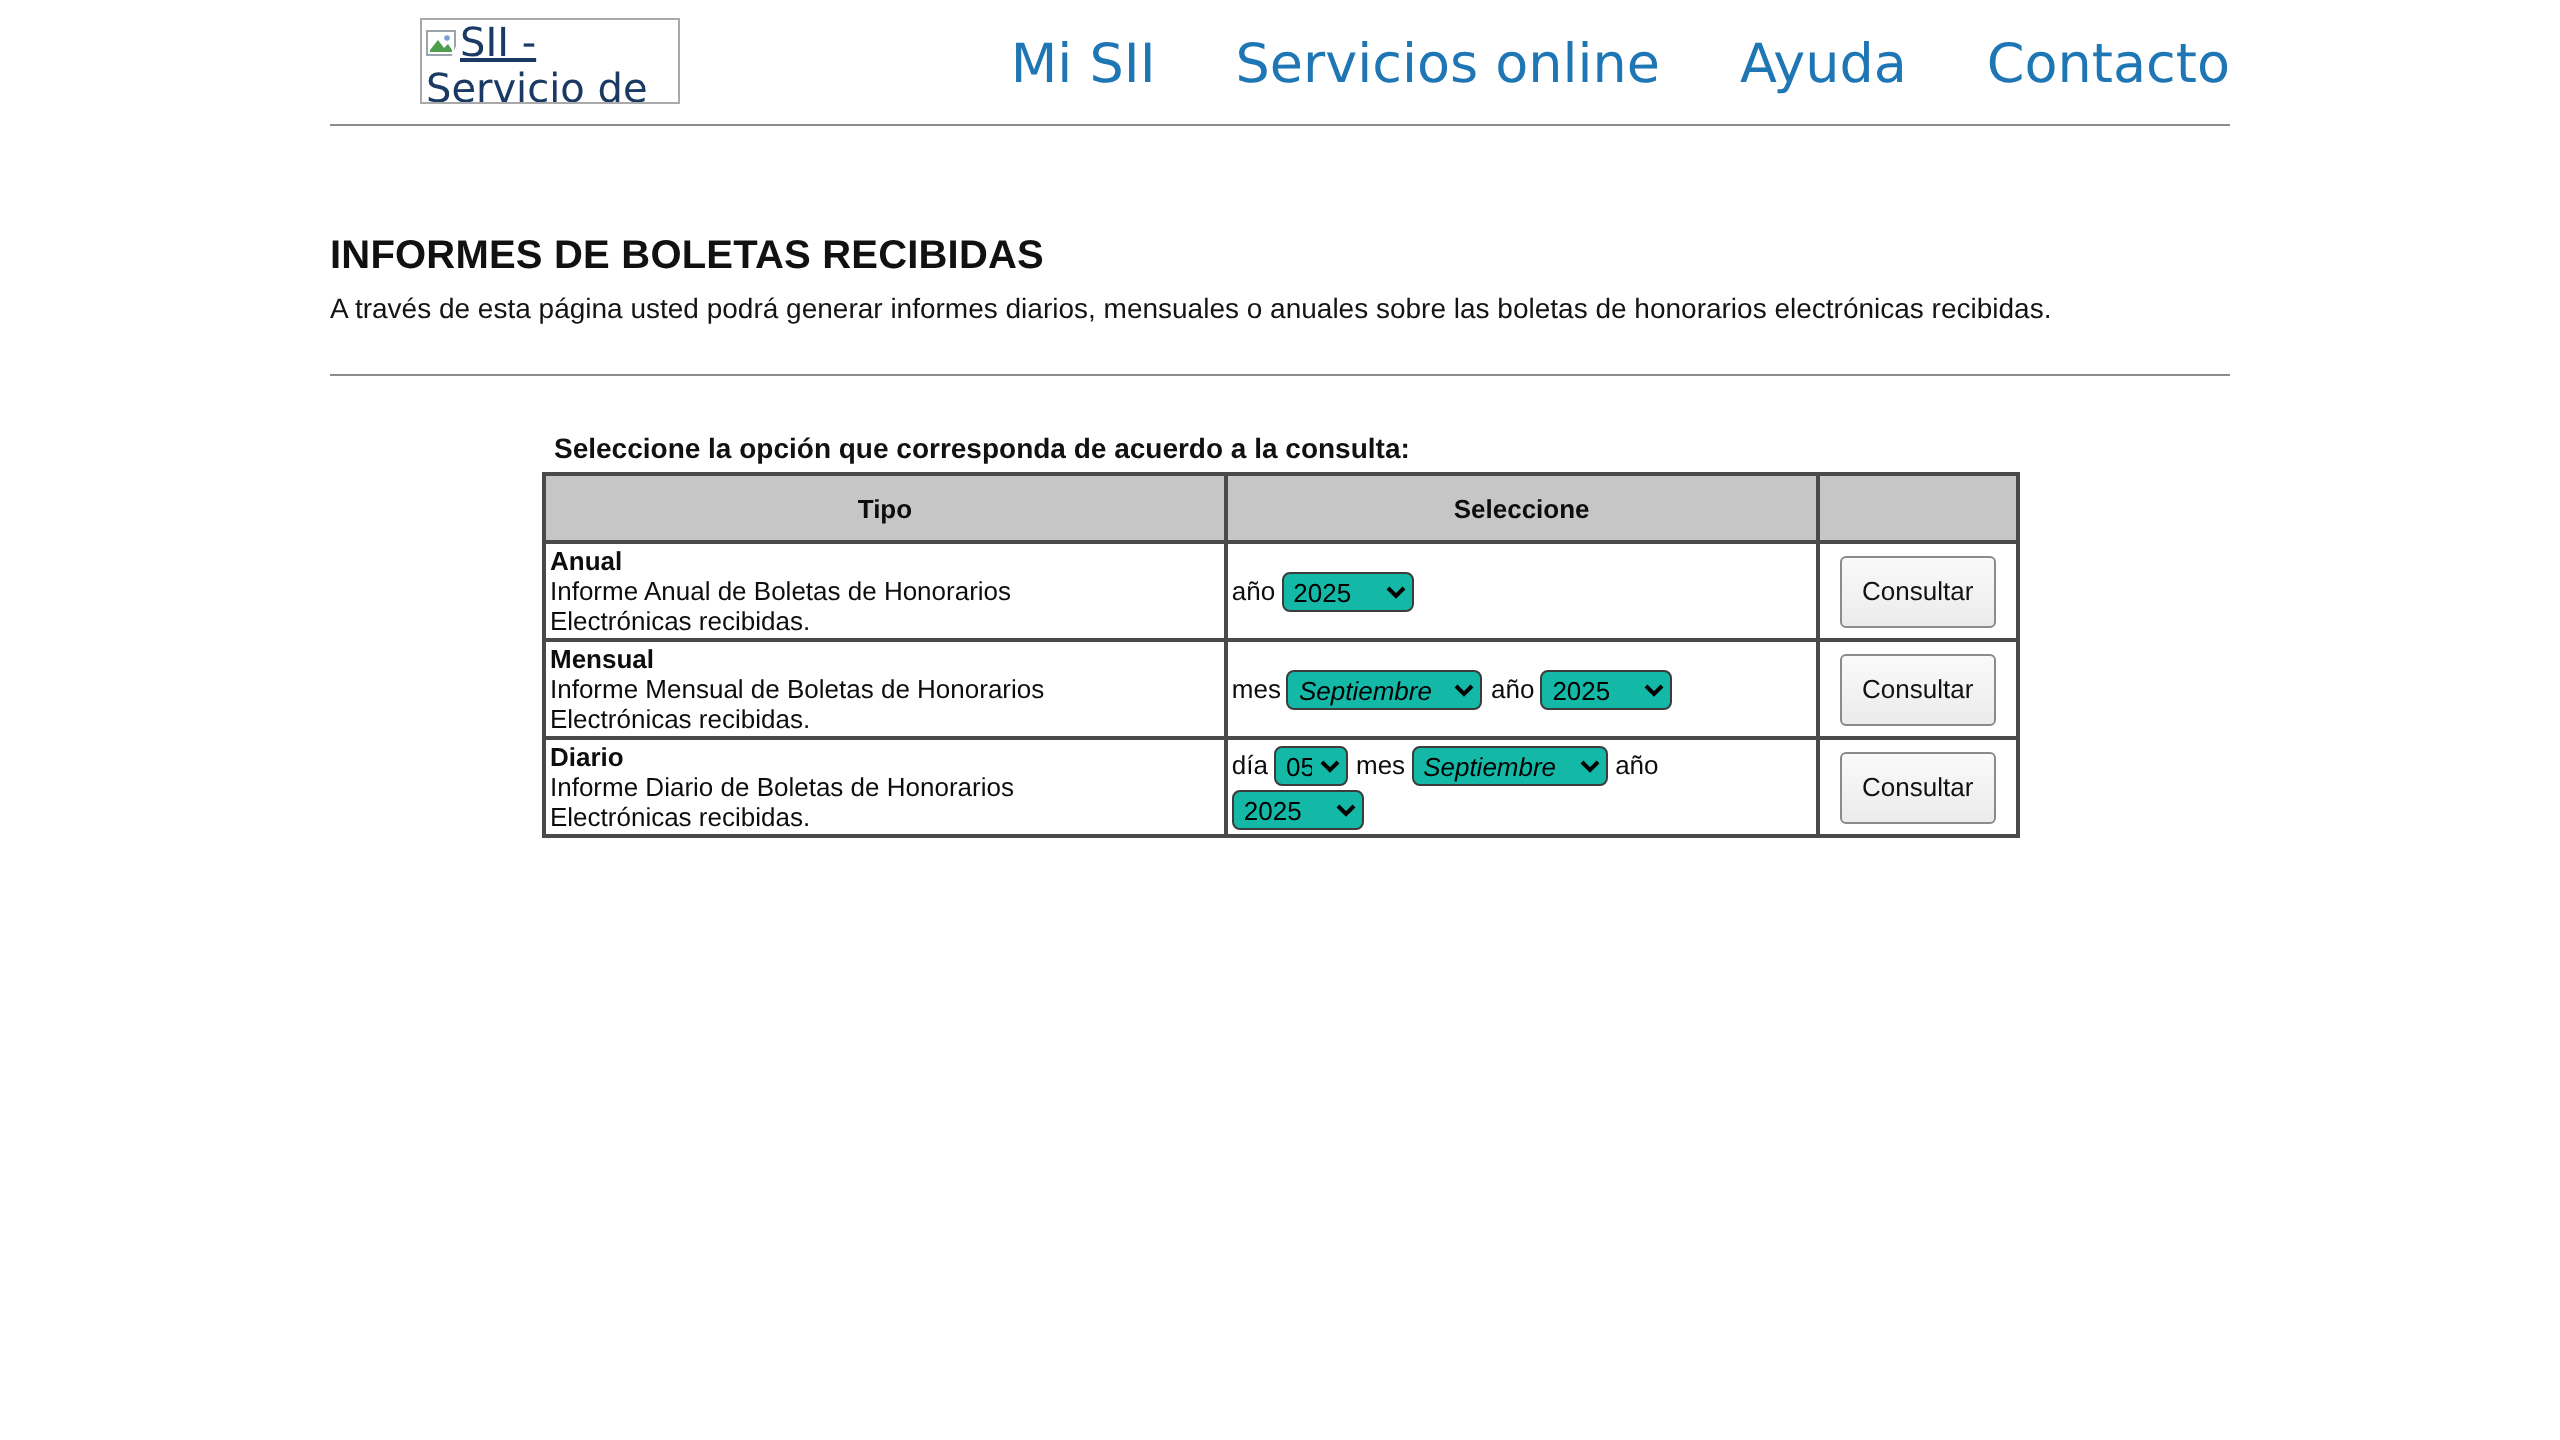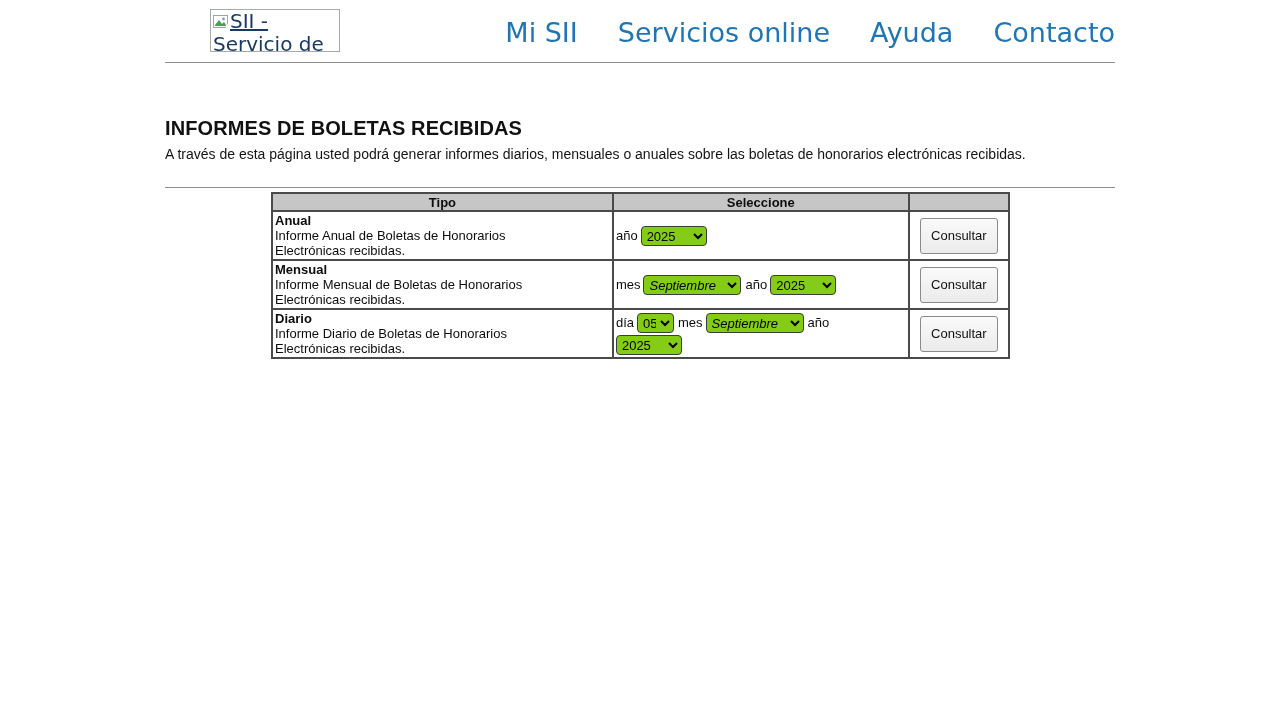--- a/index.html
+++ b/index.html
@@ -41,30 +41,30 @@
   .page-desc { margin-top: 6px; font-size: 14px; color: #141414; }
   .divider { margin-top: 25px; border-top: 1px solid #8c8c8c; height: 0; }
   .table-caption { margin: 28px 0 0 112px; font-size: 14px; font-weight: bold; color: #111; }
 
   
   table.report-table {
     margin: 4px 0 0 106px; width: 739px; table-layout: fixed;
     border-collapse: separate; border-spacing: 0; border: 1px solid #4a4a4a;
   }
   .report-table th, .report-table td { border: 1px solid #4a4a4a; font-size: 13px; color: #0d0d0d; }
-  .report-table th { background: #c6c6c6; font-weight: bold; height: 18px; text-align: center; padding: 0 2px; }
+  .report-table th { background: #c6c6c6; font-weight: bold; height: 34px; text-align: center; padding: 0 2px; }
   .report-table td { height: 45px; padding: 1px 2px; vertical-align: middle; background: #fff; }
   .col-tipo { width: 340px; } .col-sel { width: 295px; } .col-act { width: 100px; }
   .tipo-name { font-weight: bold; line-height: 15px; }
   .tipo-desc { line-height: 15px; max-width: 272px; }
   .controls { max-width: 252px; line-height: 22px; }
   .controls label { margin-right: 3px; }
   .controls select {
     font-size: 13px; height: 20px; vertical-align: middle; margin-right: 4px;
-    font-family: "Liberation Sans", sans-serif; background: #84cc16;
+    font-family: "Liberation Sans", sans-serif; background: #14b8a6;
     border: 1px solid #3c3c3c; border-radius: 4px; padding: 0 1px;
   }
   .sel-dia { width: 37px; } .sel-mes { width: 98px; font-style: italic; } .sel-ano { width: 66px; }
   td.action-cell { text-align: center; }
   .consultar-btn {
     height: 36px; min-width: 78px; padding: 0 9px; font-size: 13px; color: #111;
     font-family: "Liberation Sans", sans-serif;
     background: linear-gradient(#fafafa, #ebebeb); border: 1px solid #8b8b8b;
     border-radius: 3px; cursor: pointer;
   }
@@ -89,20 +89,21 @@
       <a>Servicios online</a>
       <a>Ayuda</a>
       <a>Contacto</a>
     </nav>
   </div>
 
   <h1 class="page-title">INFORMES DE BOLETAS RECIBIDAS</h1>
   <p class="page-desc">A través de esta página usted podrá generar informes diarios, mensuales o anuales sobre las boletas de honorarios electrónicas recibidas.</p>
   <div class="divider"></div>
 
+  <div class="table-caption">Seleccione la opción que corresponda de acuerdo a la consulta:</div>
 
   <table class="report-table">
     <colgroup>
         <col class="col-tipo">
         <col class="col-sel">
         <col class="col-act">
       </colgroup>
     <thead>
       <tr>
         <th>Tipo</th>

